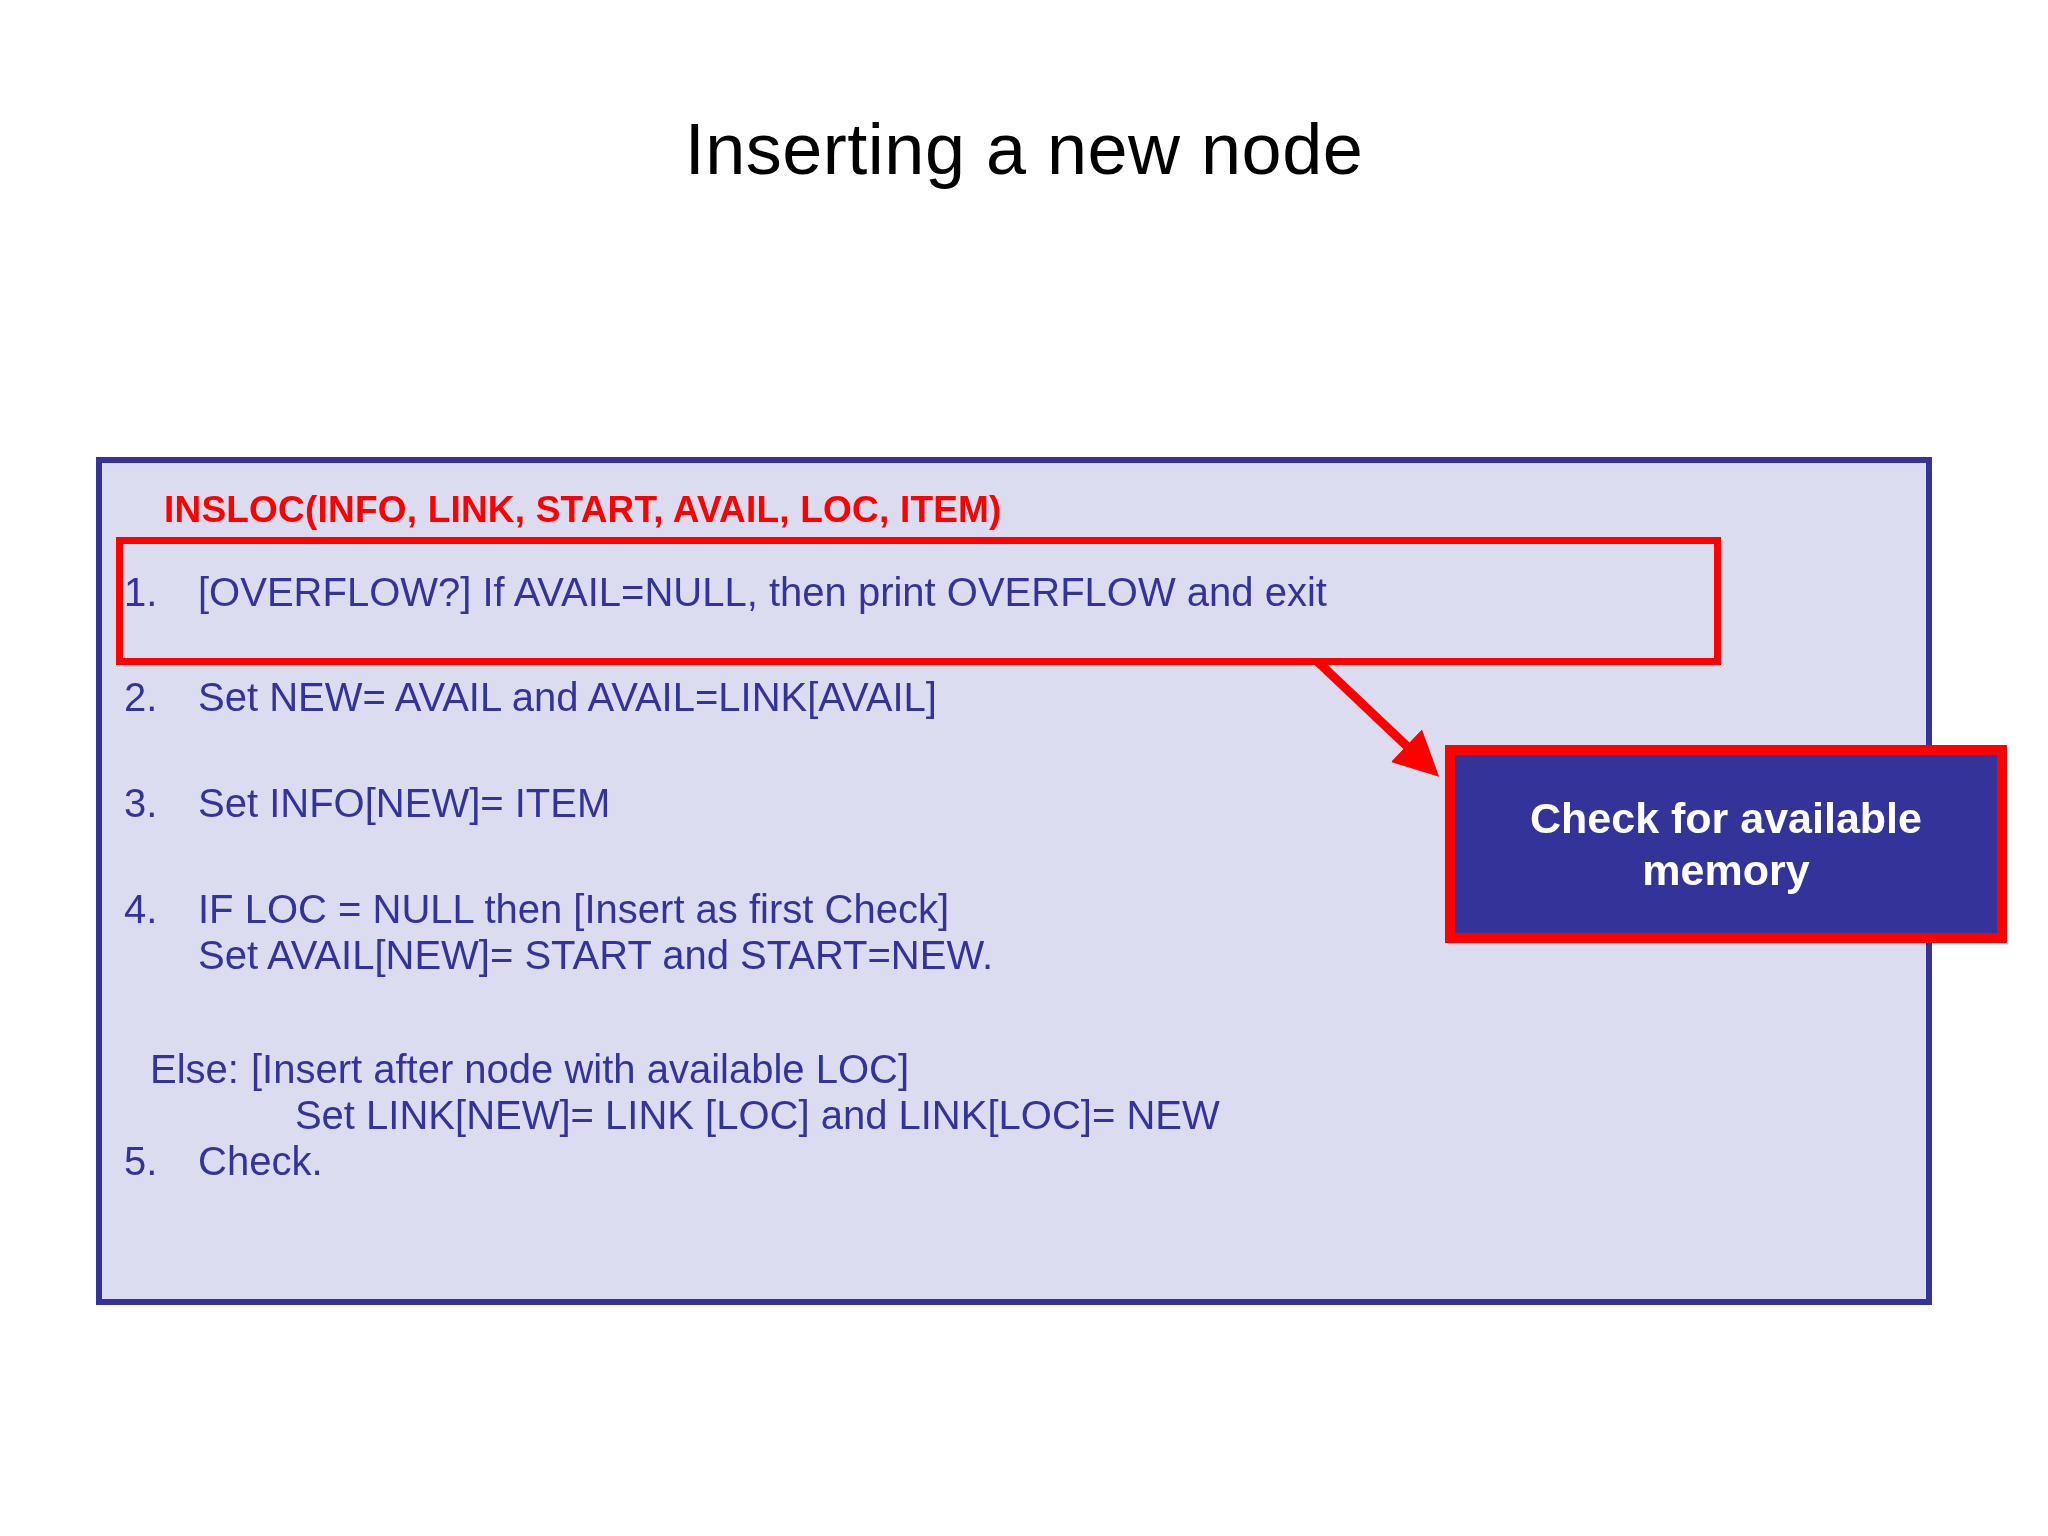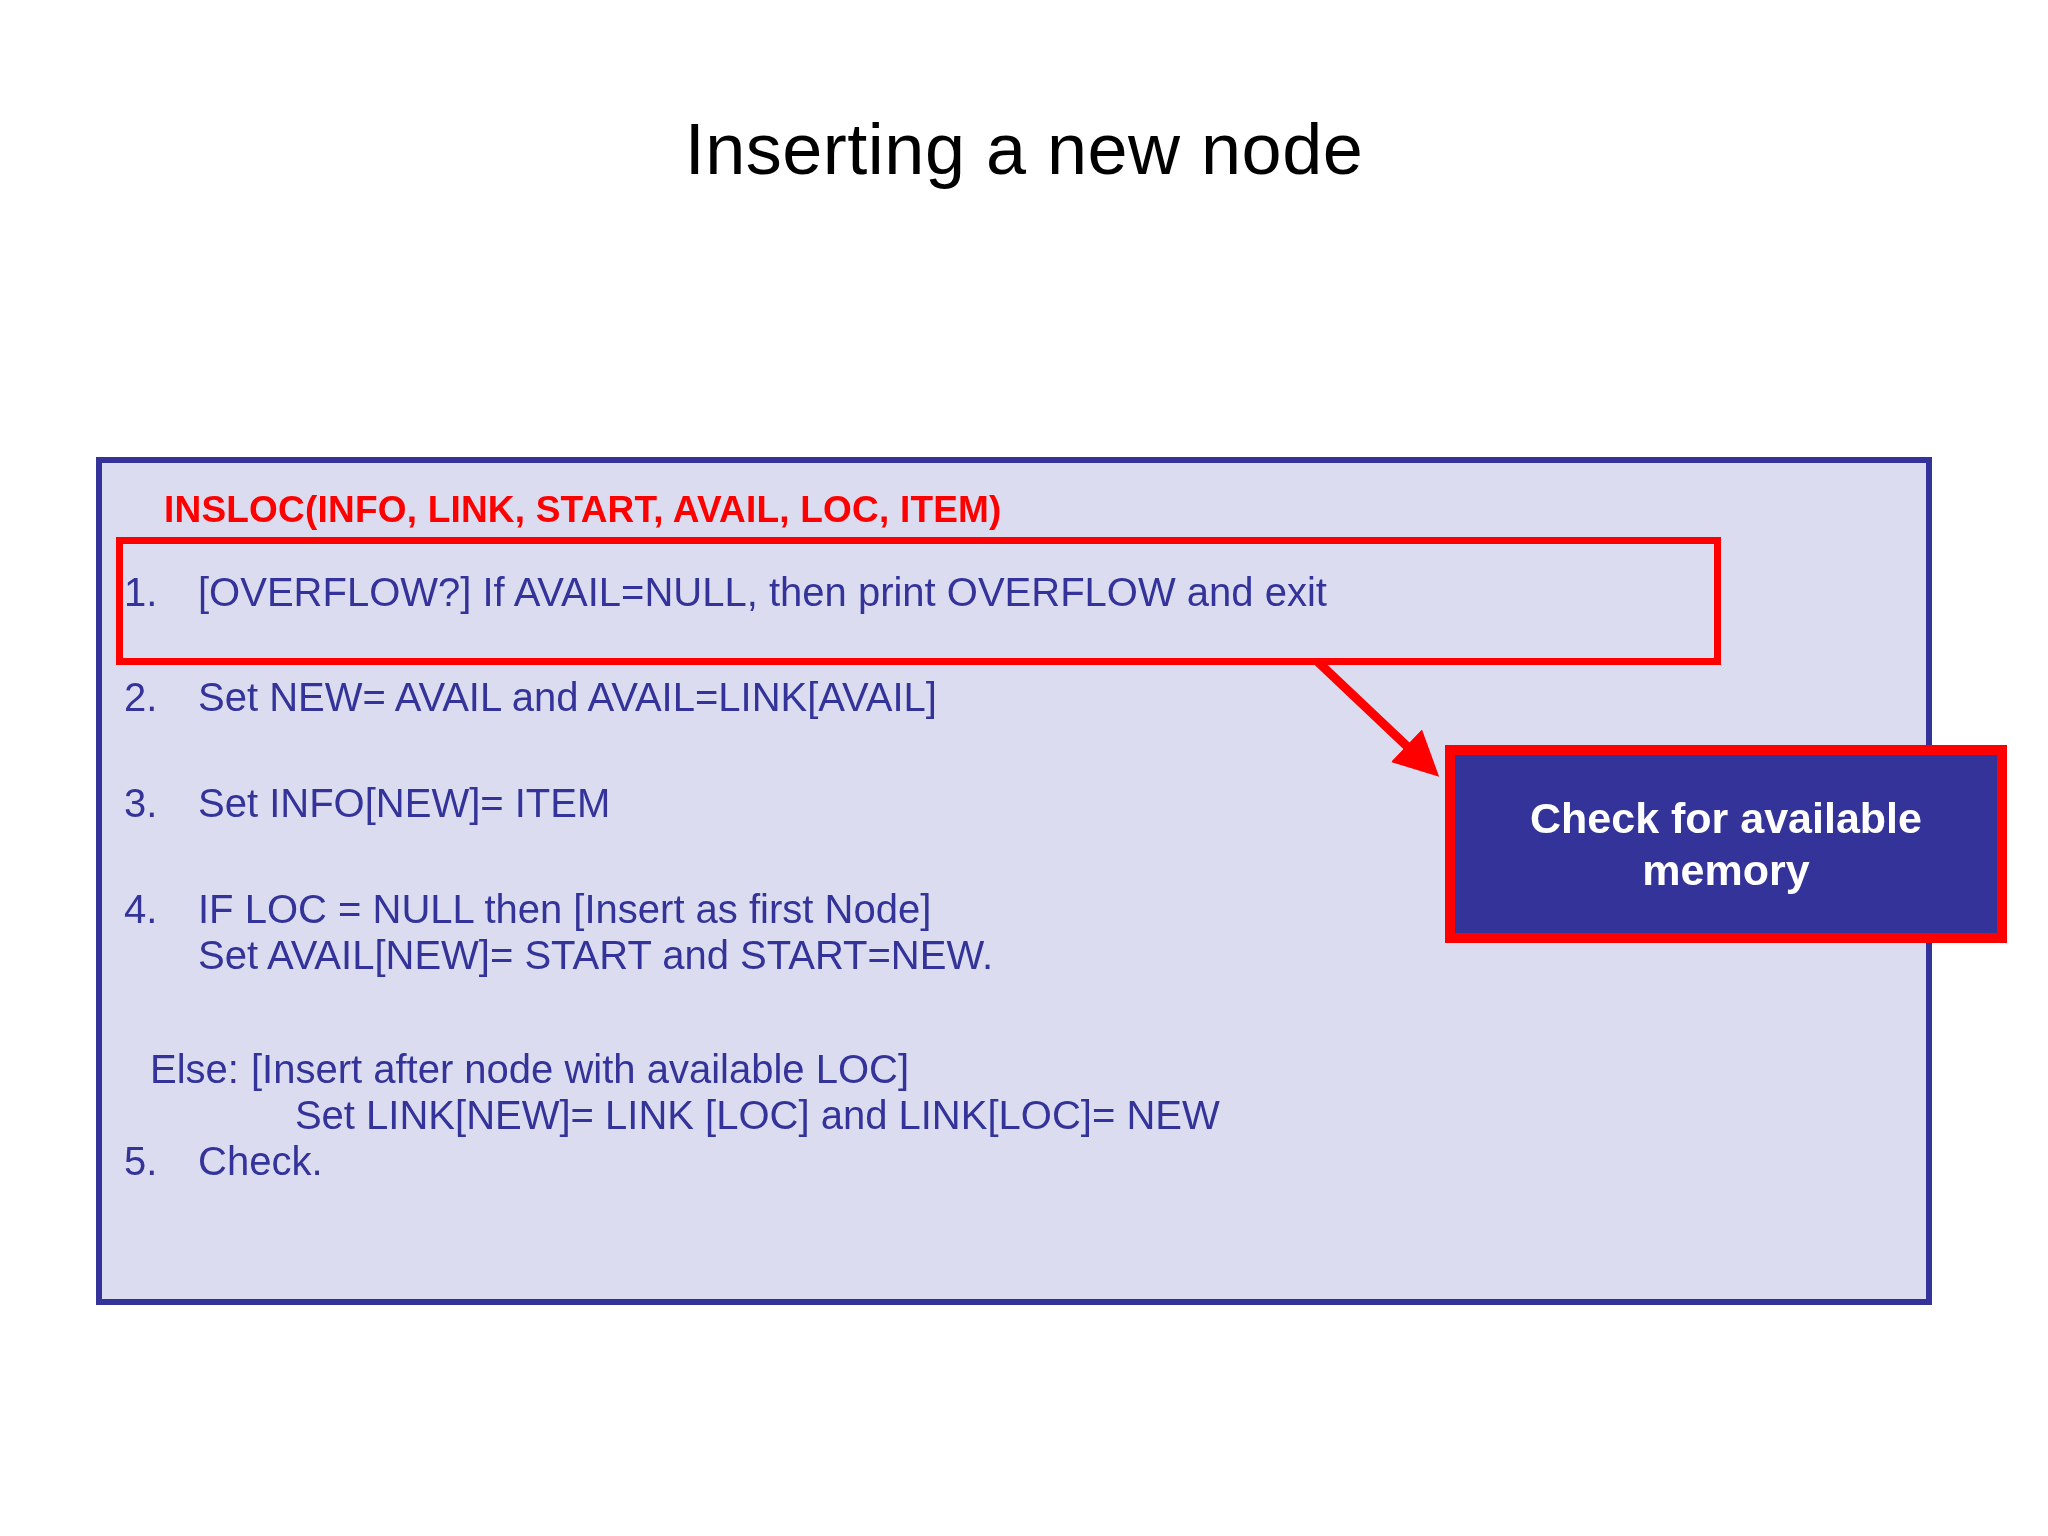--- a/index.html
+++ b/index.html
@@ -178,21 +178,21 @@
       <div class="step-row" id="step-3">
         <span class="step-num">3.</span>
         <span class="step-body">
           <span class="step-line1">Set INFO[NEW]= ITEM</span>
         </span>
       </div>
 
       <div class="step-row" id="step-4">
         <span class="step-num">4.</span>
         <span class="step-body">
-          <span class="step-line1">IF LOC = NULL then [Insert as first Node]</span>
+          <span class="step-line1">IF LOC = NULL then [Insert as first Check]</span>
           <span class="step-line2">Set AVAIL[NEW]= START and START=NEW.</span>
         </span>
       </div>
 
       <div class="step-row" id="step-else">
         <span class="step-num">Else:</span>
         <span class="step-body">
           <span class="step-line1">[Insert after node with available LOC]</span>
           <span class="step-line2">Set LINK[NEW]= LINK [LOC] and LINK[LOC]= NEW</span>
         </span>

